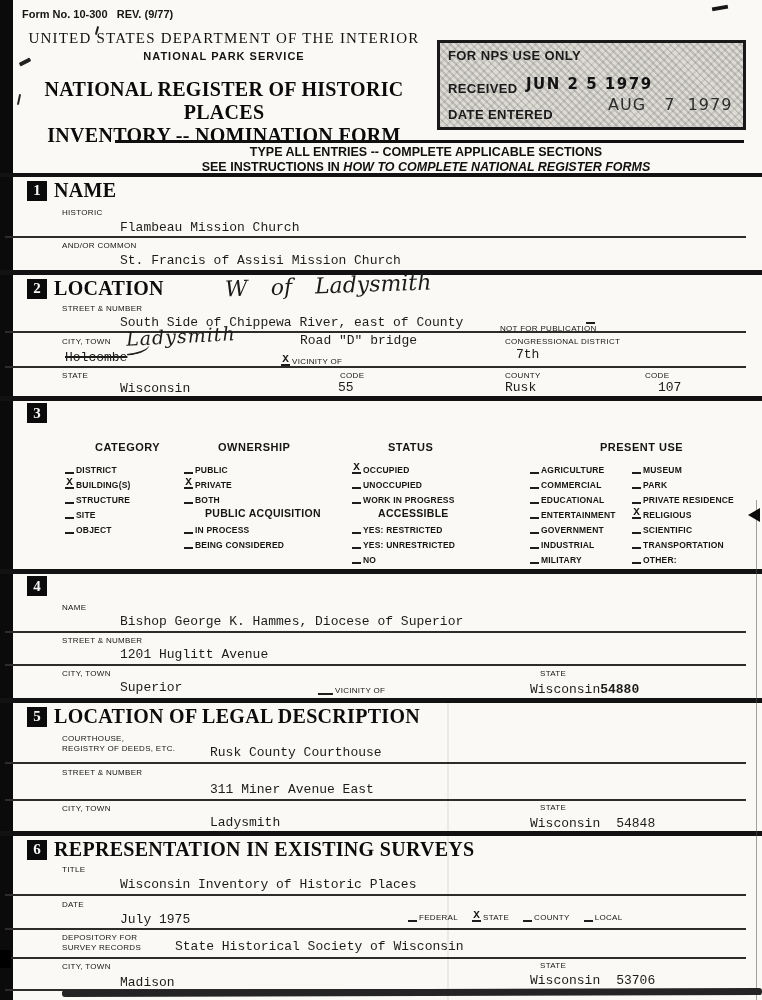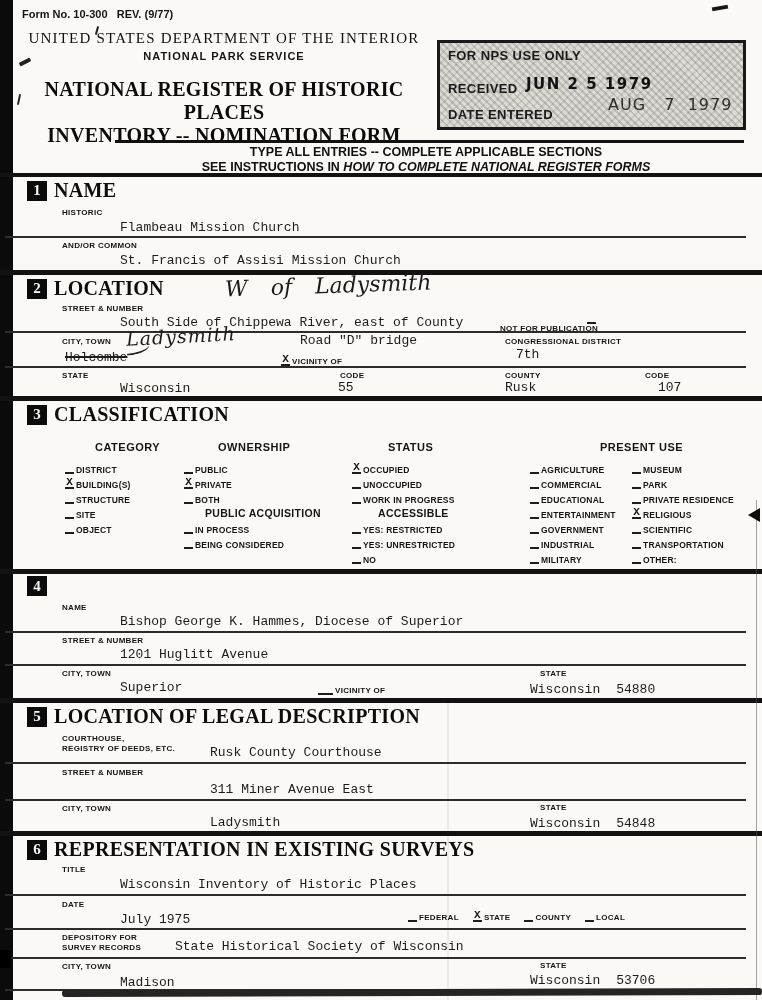--- a/index.html
+++ b/index.html
@@ -10,21 +10,21 @@
   .edge-left{position:absolute;left:0;top:0;width:13px;height:100%;background:#0b0b0b;}
   .bottom-bar{position:absolute;left:62px;right:0;top:989px;height:7px;background:#242424;border-radius:3px;transform:rotate(-.15deg);}
   .corner-blob{position:absolute;left:0;top:950px;width:11px;height:18px;background:#000;}
   .top-dash{position:absolute;left:712px;top:6px;width:16px;height:4px;background:#161616;transform:rotate(-10deg);}
   .rt-line{position:absolute;left:756px;top:500px;width:1px;height:500px;background:#555;opacity:.55;}
   .rt-wedge{position:absolute;left:748px;top:508px;width:0;height:0;border-top:7px solid transparent;border-bottom:7px solid transparent;border-right:12px solid #0c0c0c;}
   .fold{position:absolute;left:447px;top:700px;width:2px;height:300px;background:rgba(0,0,0,.06);}
   .pen{position:absolute;background:#222;border-radius:1px;}
   
   .tv{font-family:"Liberation Mono","DejaVu Sans Mono",monospace;font-size:13px;color:#1c1c1c;white-space:pre;}
-  .lb{font-size:8px;font-weight:bold;letter-spacing:.3px;color:#141414;white-space:pre;}
+  .lb{font-size:8px;font-weight:normal;letter-spacing:.3px;color:#141414;white-space:pre;}
   .clh{font-size:11px;font-weight:bold;letter-spacing:.5px;}
   .cll{font-size:8.5px;font-weight:bold;letter-spacing:.2px;margin-top:28px;}
   .csub{font-size:10.5px;font-weight:bold;letter-spacing:.3px;height:15px;display:flex;align-items:flex-end;}
   .mk{display:inline-block;min-width:9px;text-align:center;border-bottom:2px solid #1d1d1d;
       font-family:"Liberation Mono",monospace;font-size:11px;font-weight:bold;line-height:9px;height:9px;margin-right:2px;}
   .mk.wide{min-width:15px;}
   .ci{display:flex;align-items:flex-end;height:15px;}
   .ci .cll{margin-bottom:-1px;}
   .handw{font-family:"DejaVu Serif",serif;font-style:italic;color:#1b1b1b;display:inline-block;}
   .strike{text-decoration:line-through;text-decoration-thickness:2px;}
@@ -138,21 +138,20 @@
     <div class="lb abs" style="left:505px;top:96px;">COUNTY</div>
     <div class="tv abs" style="left:505px;top:105px;">Rusk</div>
     <div class="lb abs" style="left:645px;top:96px;">CODE</div>
     <div class="tv abs" style="left:658px;top:105px;">107</div>
     <div class="sec-rule"></div>
   </div>
 
   <div class="sec" style="top:401px;height:173px;">
     <div class="shead">
       <div class="snum">3</div>
-      <div class="stitle">CLASSIFICATION</div>
     </div>
     <div class="clh abs" style="left:95px;top:40px;text-align:right;">CATEGORY</div>
     <div class="clh abs" style="left:218px;top:40px;">OWNERSHIP</div>
     <div class="clh abs" style="left:388px;top:40px;">STATUS</div>
     <div class="clh abs" style="left:600px;top:40px;">PRESENT USE</div>
 
     <div class="abs" style="left:65px;top:58px;">
 
     <div class="ci">
           <span class="mk"></span>
@@ -316,21 +315,21 @@
     <div class="tv abs" style="left:120px;top:73px;">1201 Huglitt Avenue</div>
     <div class="thin" style="top:90px;"></div>
     <div class="lb abs" style="left:62px;top:95px;">CITY, TOWN</div>
     <div class="tv abs" style="left:120px;top:106px;">Superior</div>
     <div class="abs ci" style="left:318px;top:106px;">
       <span class="mk wide"></span>
       <span class="lb">VICINITY OF</span>
     </div>
     <div class="lb abs" style="left:540px;top:95px;">STATE</div>
     <div class="abs" style="left:530px;top:105px;">
-      <span class="tv">Wisconsin</span><span class="tv" style="margin-left:16px;">54880</span>
+      <span class="tv">Wisconsin</span><span class="tv" style="font-weight:bold;">54880</span>
     </div>
     <div class="sec-rule"></div>
   </div>
 
   <div class="sec" style="top:703px;height:133px;">
     <div class="shead">
       <div class="snum">5</div>
       <div class="stitle">LOCATION OF LEGAL DESCRIPTION</div>
     </div>
     <div class="lb abs" style="left:62px;top:31px;">COURTHOUSE,</div>

